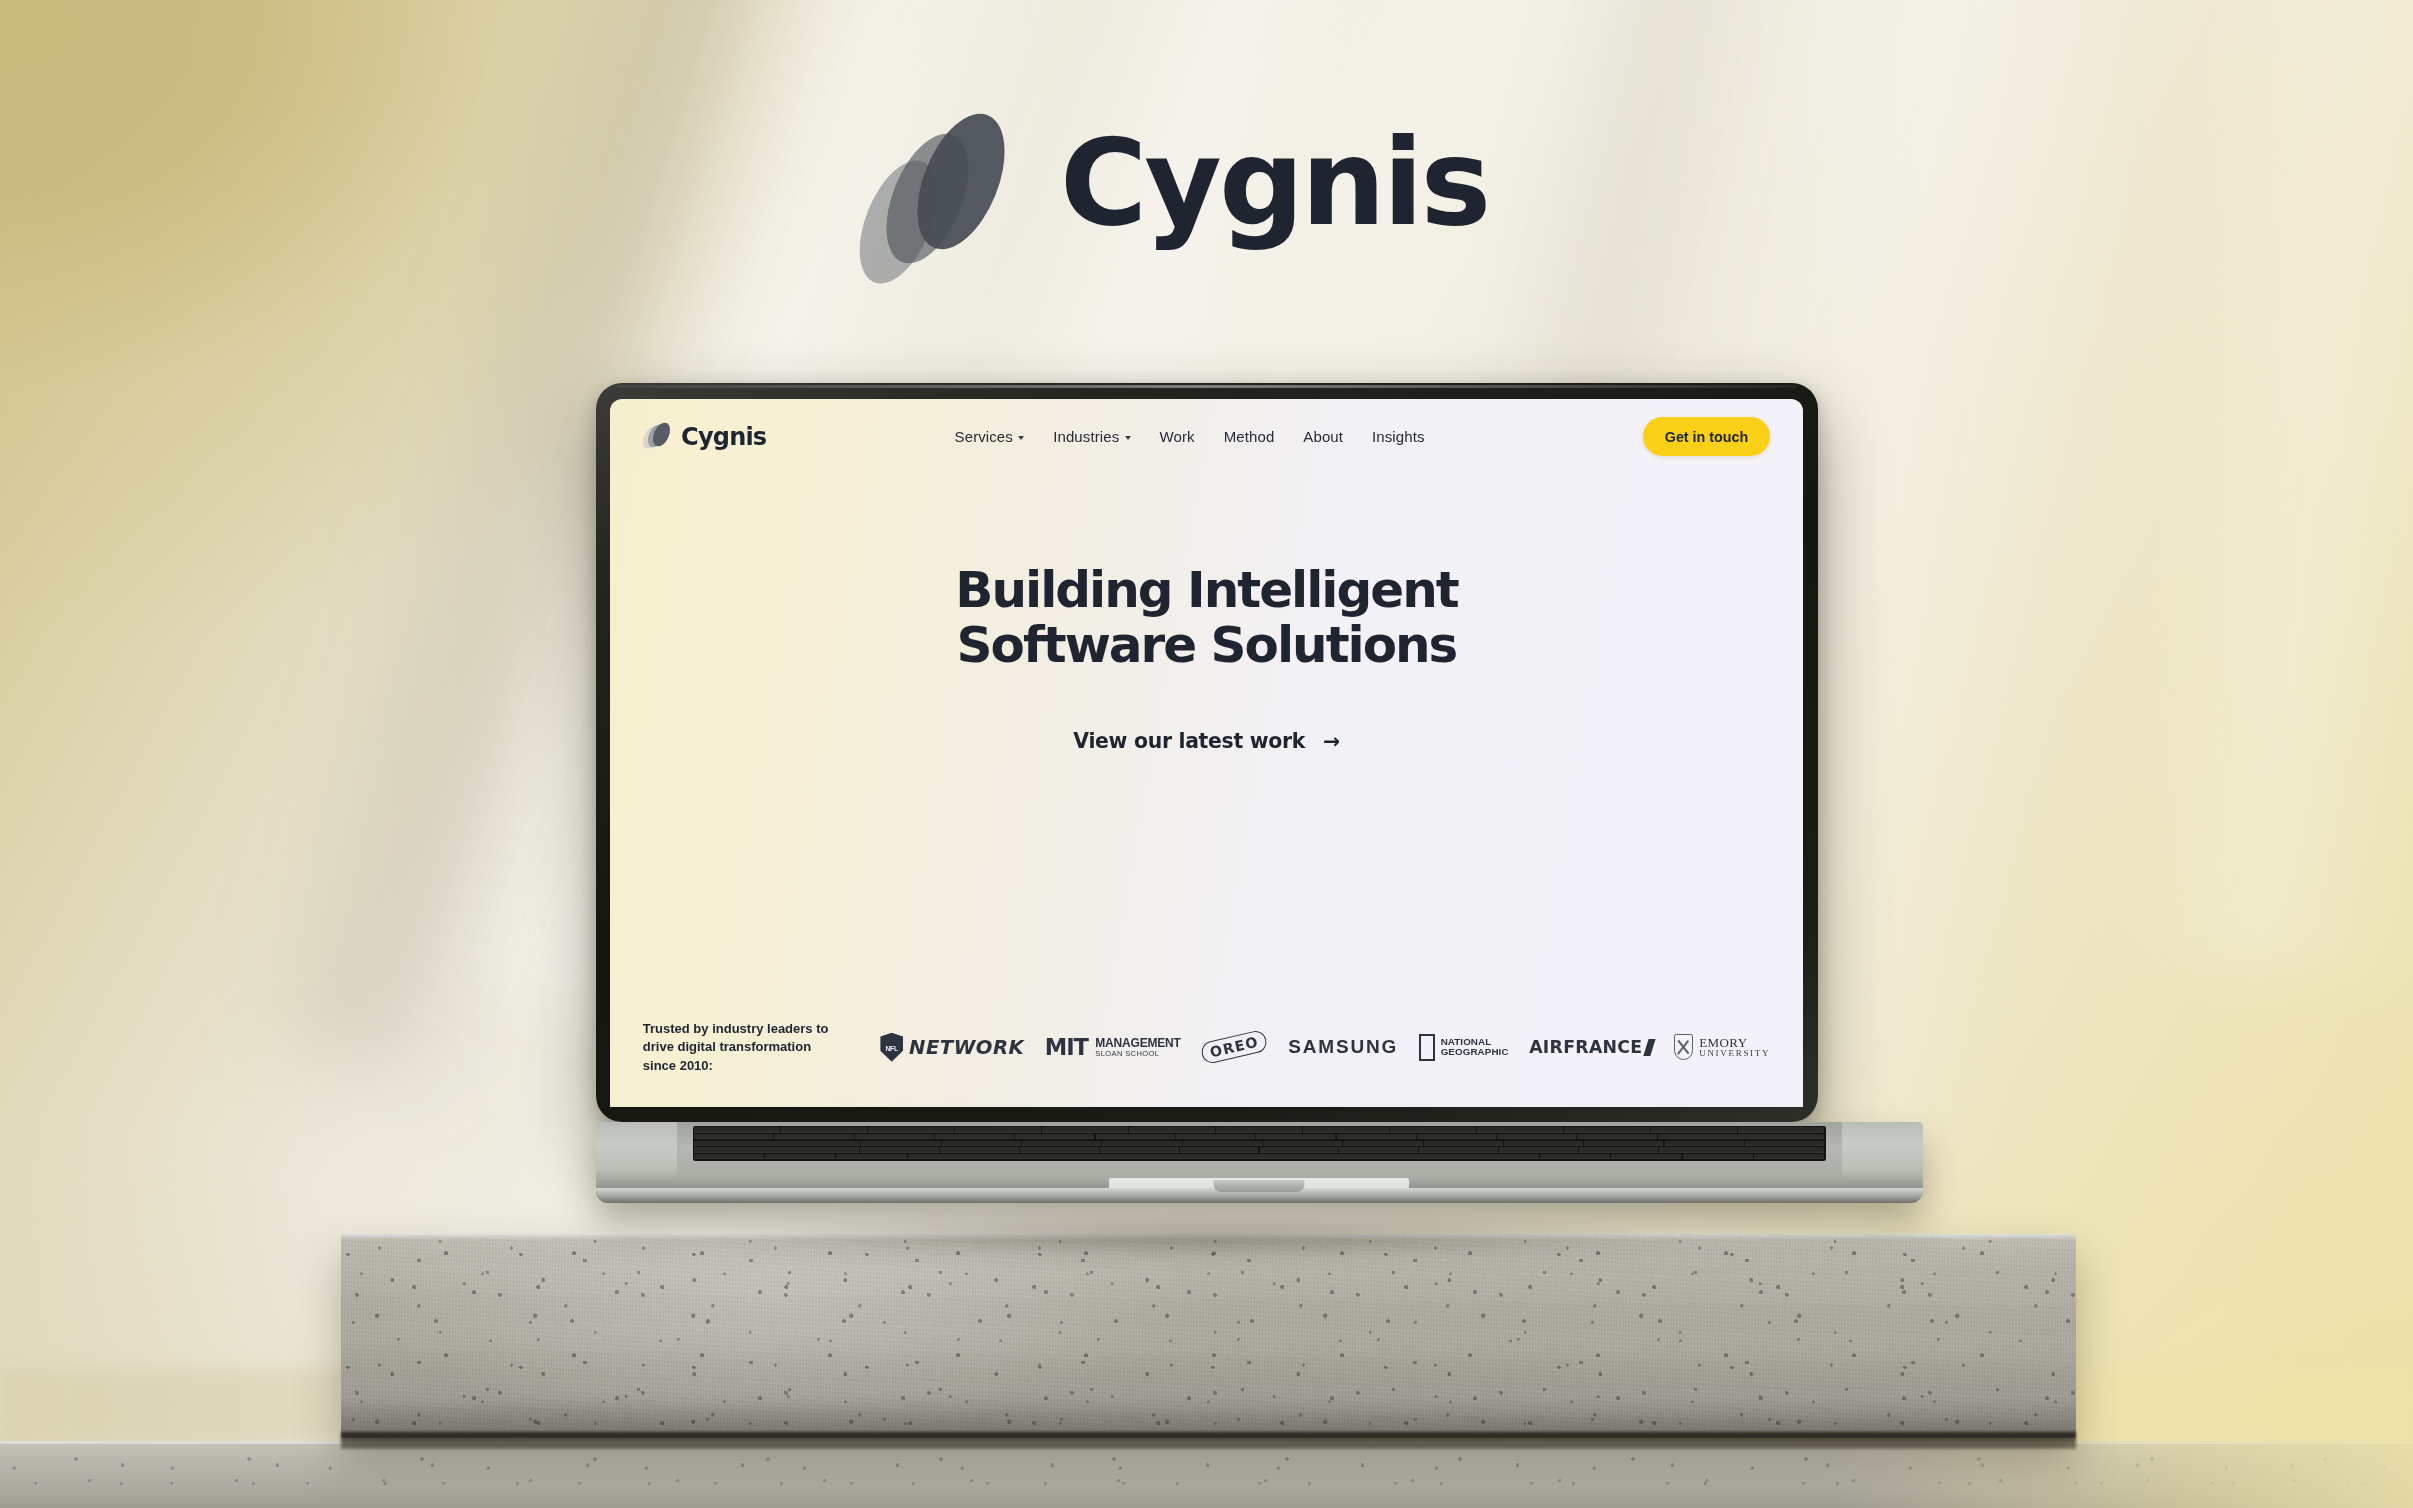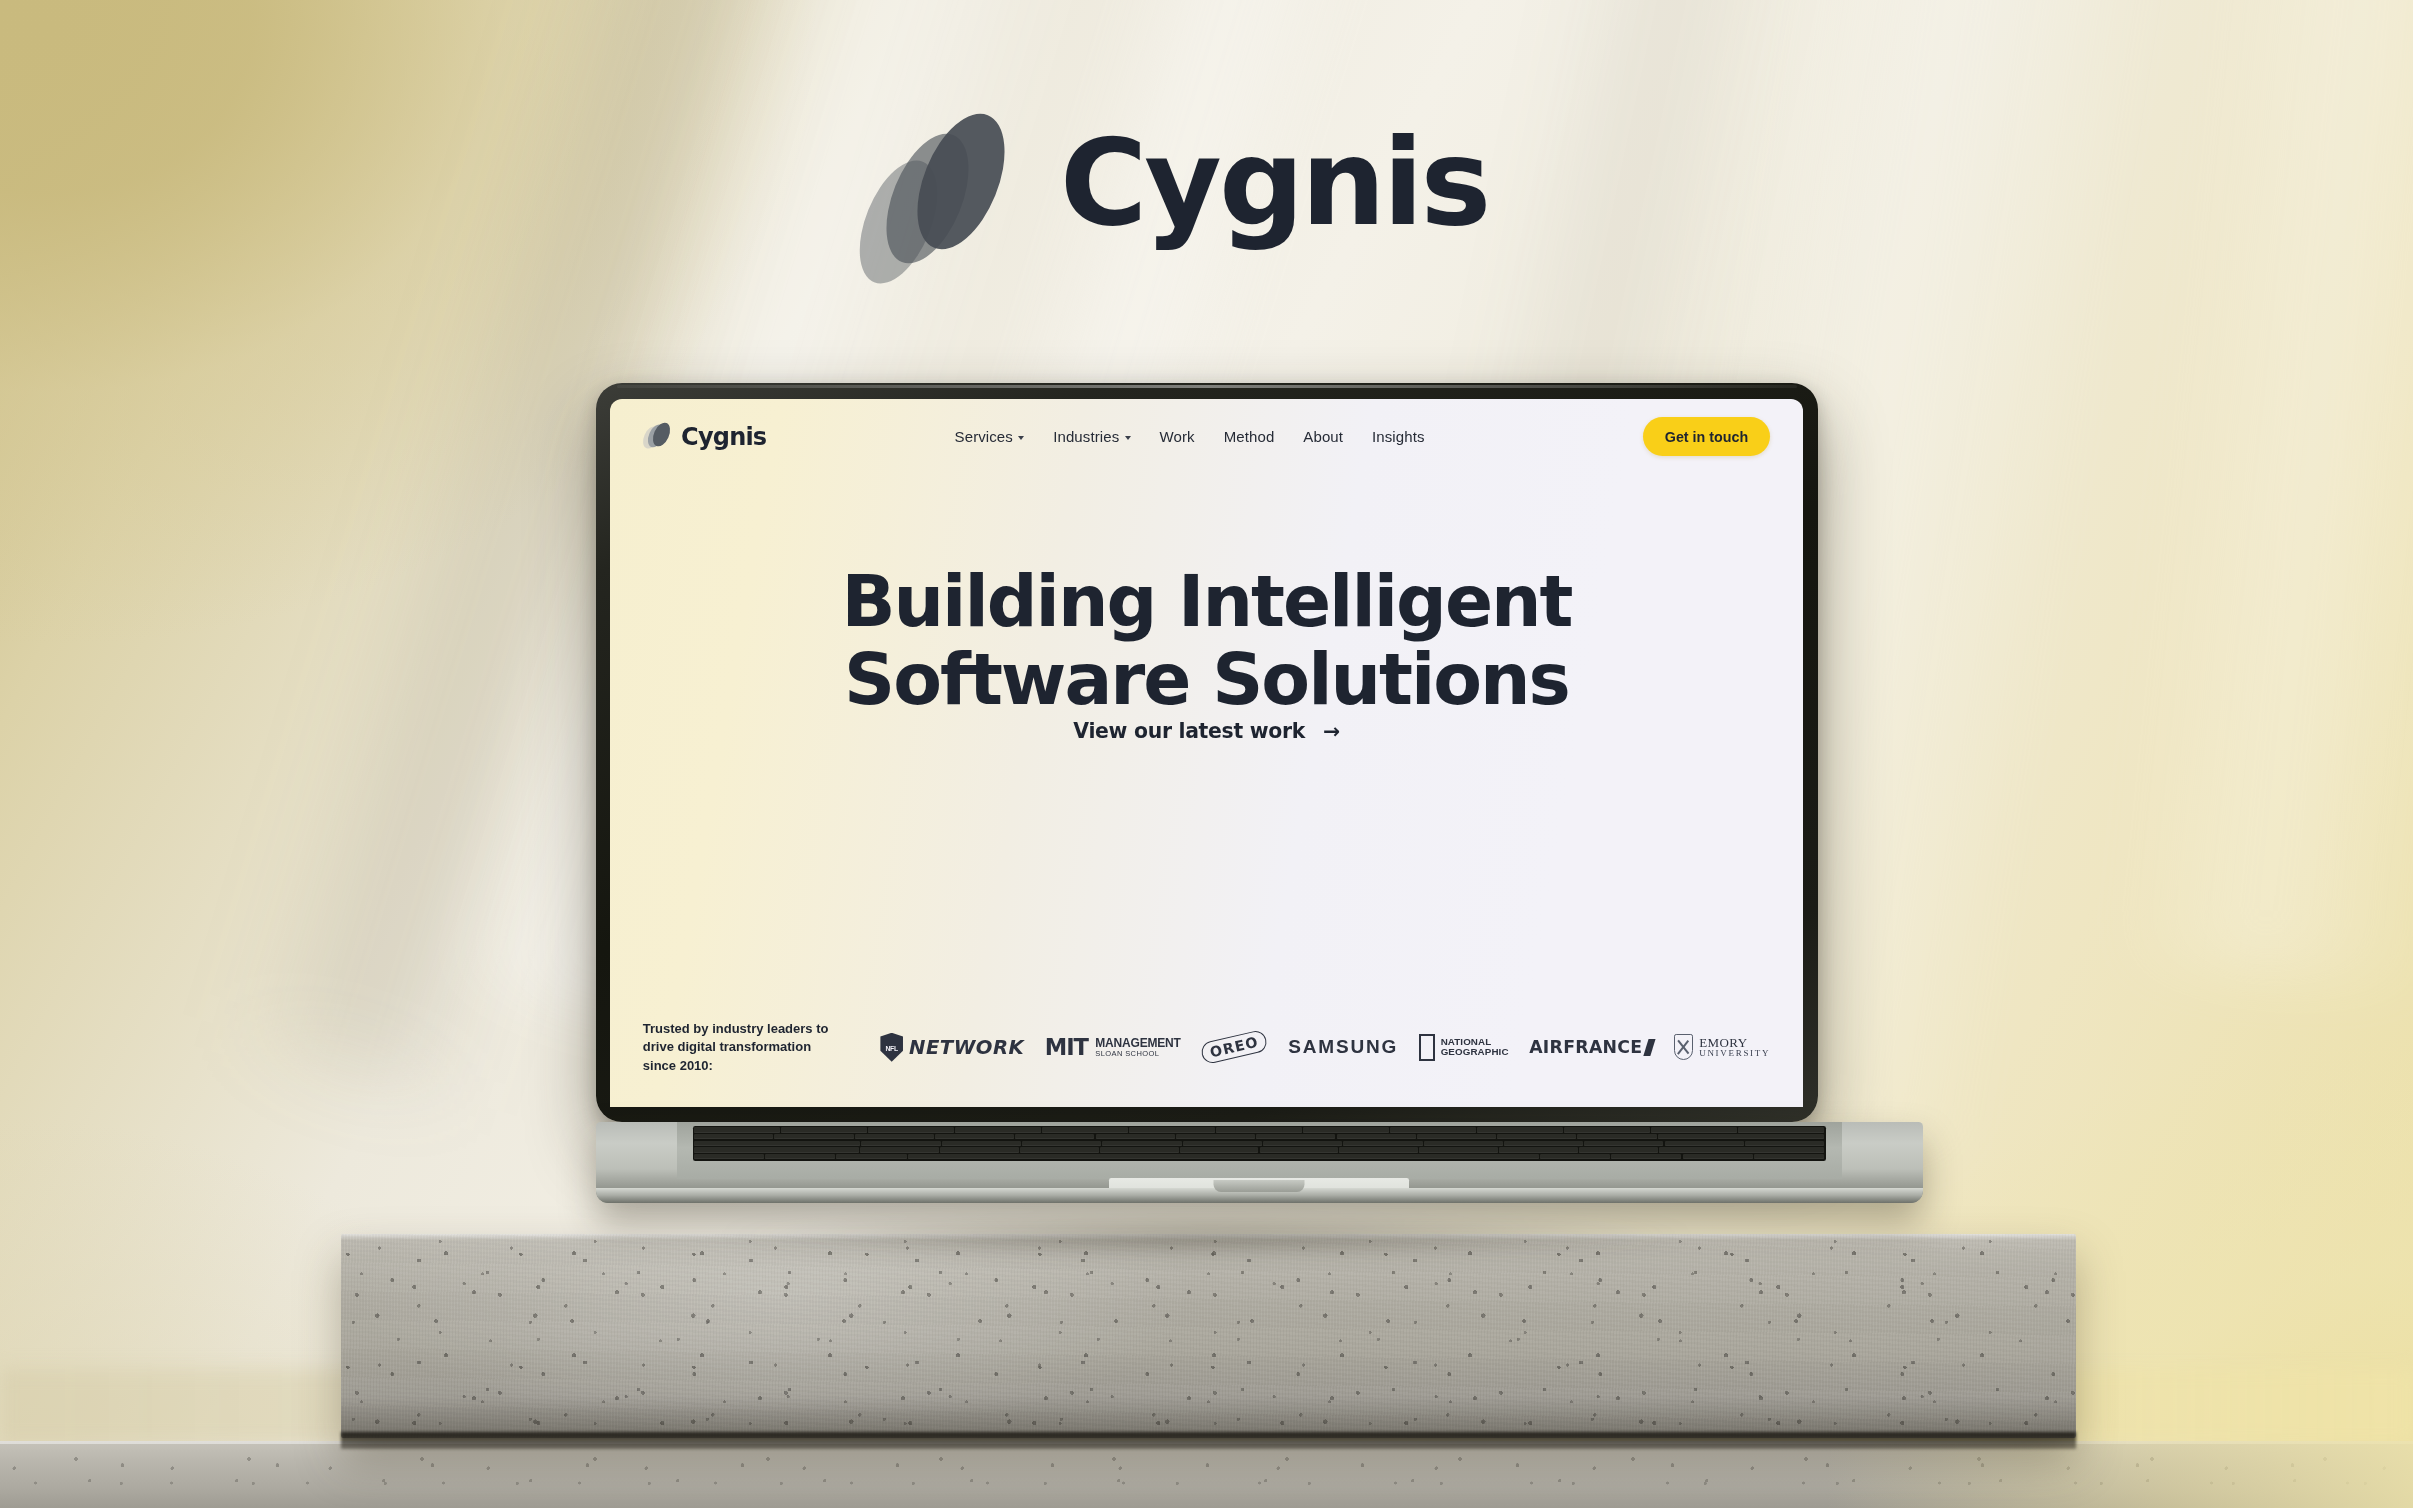--- a/index.html
+++ b/index.html
@@ -217,36 +217,37 @@
   .hero {
     position: absolute;
     left: 0; right: 0;
     top: 164px;
     text-align: center;
     padding: 0 91px;
     box-sizing: border-box;
   }
   .hero-title {
     font-family: "DejaVu Sans", sans-serif;
-    font-size: 71px;
+    font-size: 50px;
     font-weight: 700;
     line-height: 1.10;
     letter-spacing: -2px;
     color: #1E2430;
     margin: 0;
   }
   .hero-sub {
     margin: 35px auto 0;
     max-width: 754px;
     font-size: 19px;
     line-height: 1.62;
     color: #3C4150;
     font-weight: 400;
   }
   .hero-cta {
+    margin-top: 56px;
     display: inline-flex;
     align-items: center;
     gap: 18px;
     font-family: "DejaVu Sans", sans-serif;
     font-size: 20.4px;
     font-weight: 600;
     color: #1E2430;
     letter-spacing: -0.3px;
     cursor: pointer;
   }

